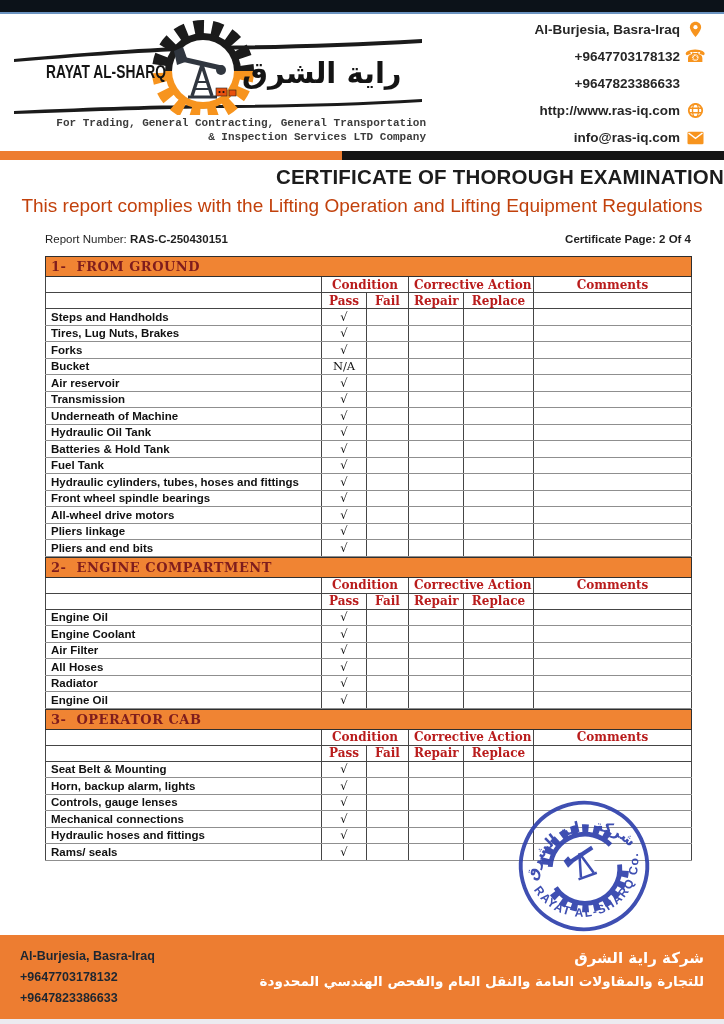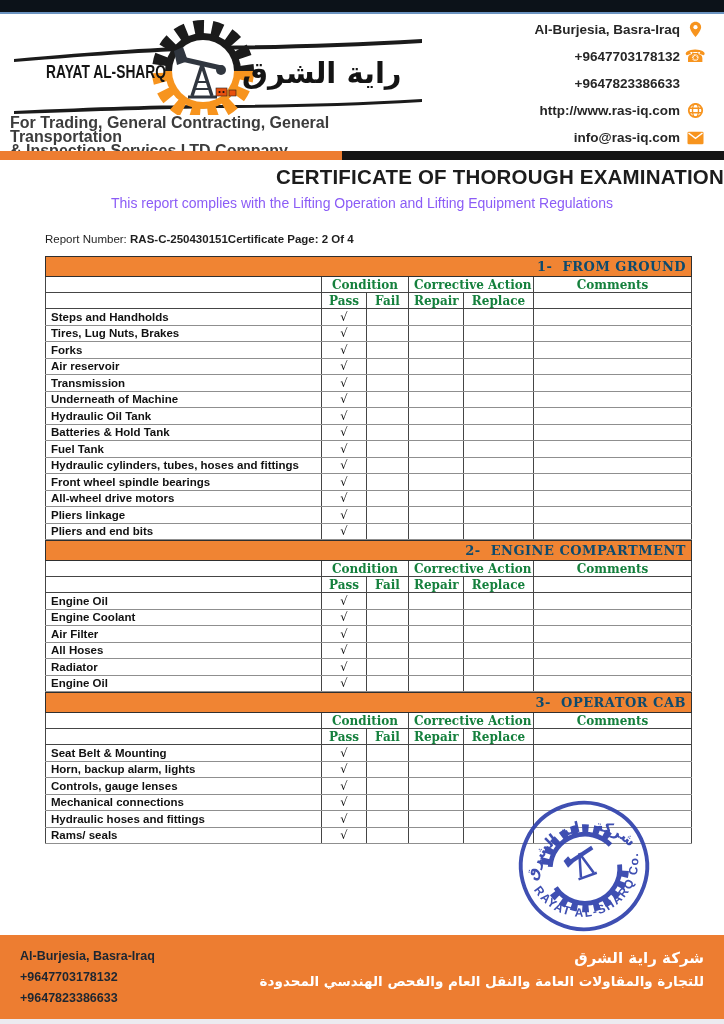--- a/index.html
+++ b/index.html
@@ -3,52 +3,52 @@
 <meta charset="utf-8">
 <style>
   html,body{margin:0;padding:0;background:#fff;}
   .page{position:relative;width:724px;height:1024px;background:#fff;overflow:hidden;
         font-family:"Liberation Sans",sans-serif;color:#1d1d1d;}
   
   .topbar{position:absolute;top:0;left:0;width:724px;height:12px;background:#0c1219;
           border-bottom:2px solid #6b93c0;}
   
   .logo-svg{position:absolute;top:15px;left:10px;}
-  .tagline{position:absolute;top:116px;left:10px;width:416px;text-align:left;
-           font-size:16px;font-weight:bold;color:#3c3c3c;line-height:14px;}
+  .tagline{position:absolute;top:116px;left:10px;width:416px;text-align:right;
+           font-size:11px;font-weight:bold;color:#3c3c3c;line-height:14px;font-family:Liberation Mono, monospace;}
   
   .contacts{position:absolute;top:16px;right:14px;width:300px;}
   .contact-row{display:flex;align-items:center;justify-content:flex-end;height:27px;}
   .contact-text{font-size:13.5px;font-weight:600;color:#262626;}
   .icon-slot{width:30px;height:20px;display:flex;align-items:center;justify-content:center;}
   .phone-glyph{font-family:"DejaVu Sans",sans-serif;font-size:17px;color:#F7941E;line-height:17px;}
   
   .divider{position:absolute;top:151px;left:0;width:724px;height:9px;display:flex;}
   .divider .o{width:342px;background:#ED7D31;}
   .divider .b{flex:1;background:#151515;}
   
   .doc-title{position:absolute;top:165px;left:0;width:724px;text-align:right;
              font-size:20.5px;font-weight:bold;color:#1c1c1c;letter-spacing:0.2px;}
   .doc-subtitle{position:absolute;top:195px;left:0;width:724px;text-align:center;
-             font-size:14px;color:#8b5cf6;}
+             font-size:19px;color:#c2410c;}
   
   .report-line{position:absolute;top:233px;left:45px;width:646px;display:flex;
-               font-size:11.5px;color:#1f1f1f;}
+               justify-content:space-between;font-size:11.5px;color:#1f1f1f;}
   .report-num{font-weight:bold;}
   .cert-page{font-weight:600;}
   
   .tables{position:absolute;top:256px;left:45px;width:646px;}
   table.insp{border-collapse:collapse;table-layout:fixed;width:646px;border:1.5px solid #2f2f2f;}
   table.insp td{border:1px solid #454545;padding:0 5px;overflow:hidden;white-space:pre;
                 font-size:11.5px;color:#111;}
   tr.section-head td{background:#F08433;font-family:"DejaVu Serif",serif;font-weight:bold;
-                font-size:13px;text-align:right;height:19px;letter-spacing:0.5px;color:#0c4a6e;
+                font-size:13px;text-align:left;height:19px;letter-spacing:0.5px;color:#7f1d1d;
                 border-color:#2f2f2f;}
   tr.head1 td,tr.head2 td{font-family:"DejaVu Serif",serif;font-weight:bold;font-size:12px;
-                text-align:center;height:15px;color:#15803d;margin-top:20px;}
+                text-align:center;height:15px;color:#b91c1c;margin-top:20px;}
   tr.data td{height:15.5px;border-top-color:#8f8f8f;border-bottom-color:#8f8f8f;}
   td.item{text-align:left;font-weight:bold;}
   td.mark{text-align:center;font-family:"DejaVu Serif",serif;font-size:12px;}
   
   .stamp{position:absolute;left:516px;top:798px;width:136px;height:136px;opacity:0.92;}
   .stamp svg{transform:rotate(-20deg);}
   
   .footer{position:absolute;top:935px;left:0;width:724px;height:84px;background:#ED7D31;
           display:flex;justify-content:space-between;box-sizing:border-box;padding:11px 20px 0 20px;}
   .footer-left{font-size:12.5px;font-weight:bold;color:#1d2631;line-height:21px;}
@@ -211,20 +211,28 @@
           </tr>
           <tr class="data">
             <td class="item">Forks</td>
             <td class="mark">√</td>
             <td></td>
             <td></td>
             <td></td>
             <td></td>
           </tr>
           <tr class="data">
+            <td class="item">Bucket</td>
+            <td class="mark">N/A</td>
+            <td></td>
+            <td></td>
+            <td></td>
+            <td></td>
+          </tr>
+          <tr class="data">
             <td class="item">Air reservoir</td>
             <td class="mark">√</td>
             <td></td>
             <td></td>
             <td></td>
             <td></td>
           </tr>
           <tr class="data">
             <td class="item">Transmission</td>
             <td class="mark">√</td>

